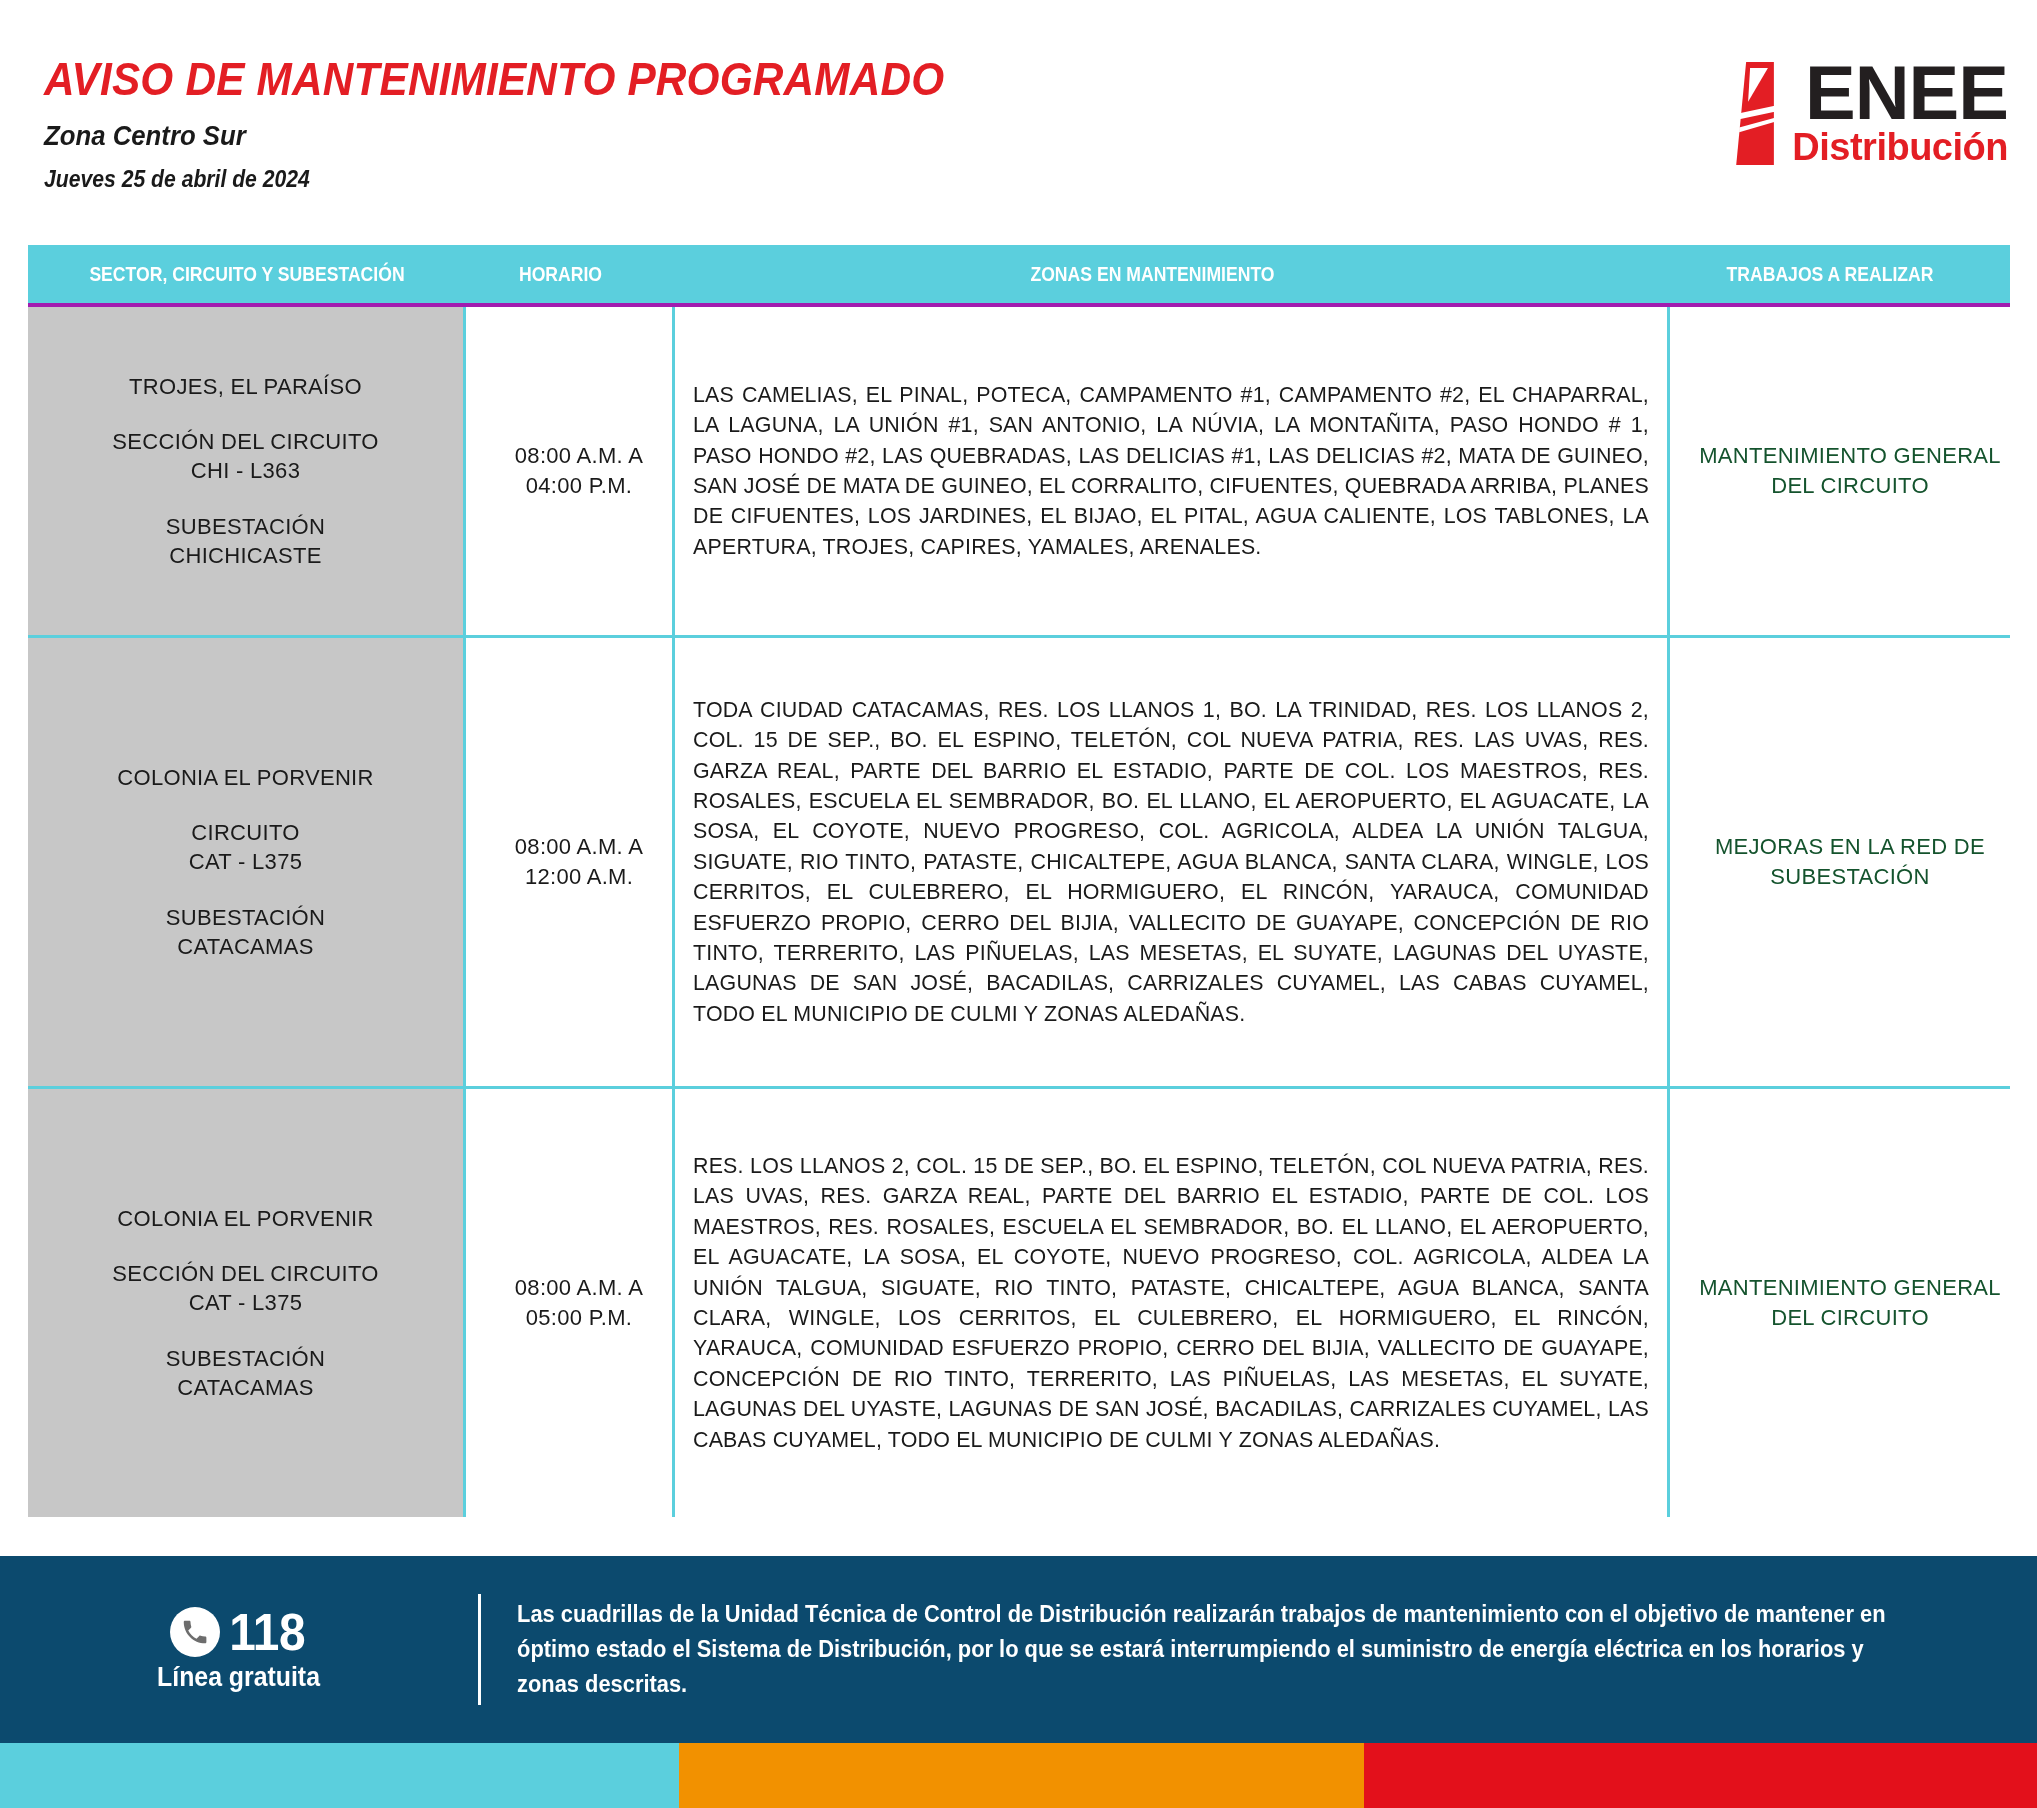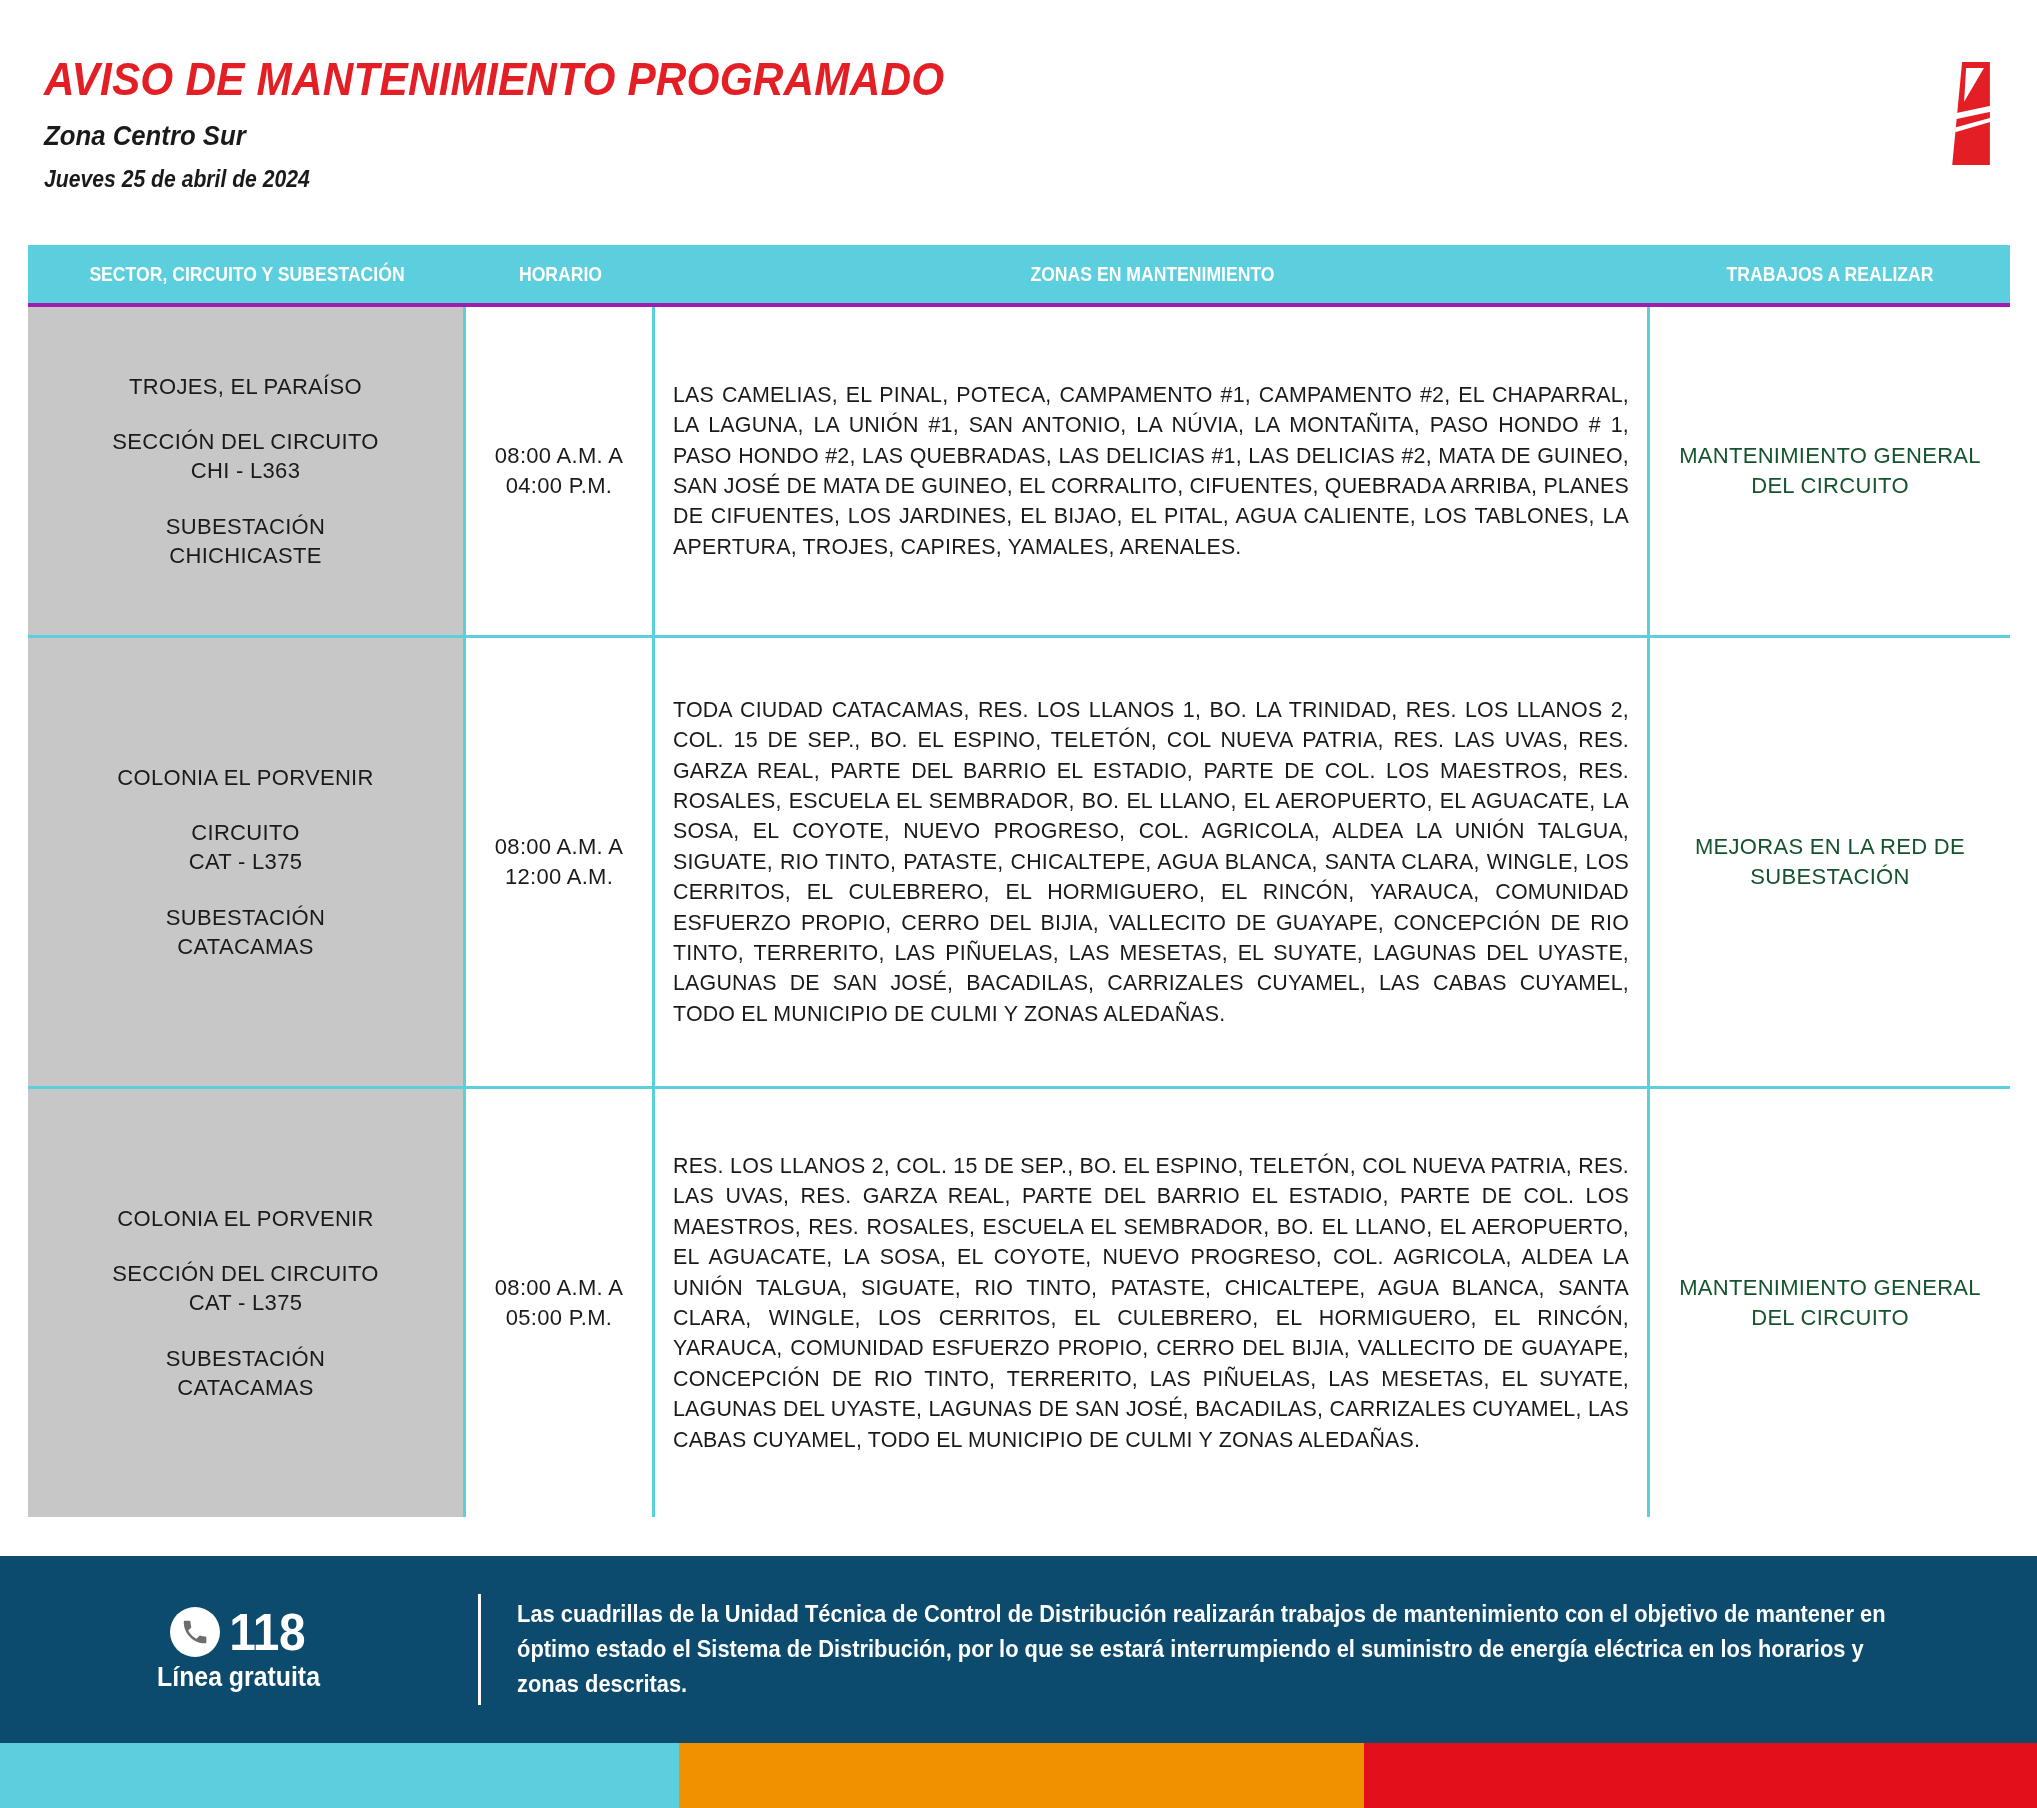--- a/index.html
+++ b/index.html
@@ -141,20 +141,21 @@
     letter-spacing: 0.3px;
   }
   .cell-sector .blk { margin: 13px 0; }
   .cell-horario {
     border-right: 3px solid #5bcfdd;
     font-size: 22px;
     color: #1a1a1a;
     text-align: center;
     line-height: 1.35;
     letter-spacing: 0.3px;
+    margin-left: 20px;
   }
   .cell-zonas {
     border-right: 3px solid #5bcfdd;
     font-size: 21.4px;
     color: #1a1a1a;
     line-height: 1.42;
     text-align: justify;
     letter-spacing: 0.2px;
     align-items: center;
     padding: 16px 18px;
@@ -258,20 +259,24 @@
     <div class="date-title">Jueves 25 de abril de 2024</div>
   </div>
 
   <div class="logo">
     <svg class="logo-mark" viewBox="0 0 52 108">
       <path d="M40 0 L12 0 L2 104 L40 104 Z" fill="#e31e24"></path>
       <path d="M16 6 L34 6 L14 40 Z" fill="#ffffff"></path>
       <path d="M4 52 L42 44 L42 50 L4 58 Z" fill="#ffffff"></path>
       <path d="M5 66 L42 56 L42 60 L5 71 Z" fill="#ffffff"></path>
     </svg>
+    <div class="logo-words">
+      <div class="logo-enee">ENEE</div>
+      <div class="logo-dist">Distribución</div>
+    </div>
   </div>
 </div>
 
 <div class="table-wrap">
 
   <div class="thead">
     <div class="th col1">SECTOR, CIRCUITO Y SUBESTACIÓN</div>
     <div class="th col2">HORARIO</div>
     <div class="th col3">ZONAS EN MANTENIMIENTO</div>
     <div class="th col4">TRABAJOS A REALIZAR</div>

